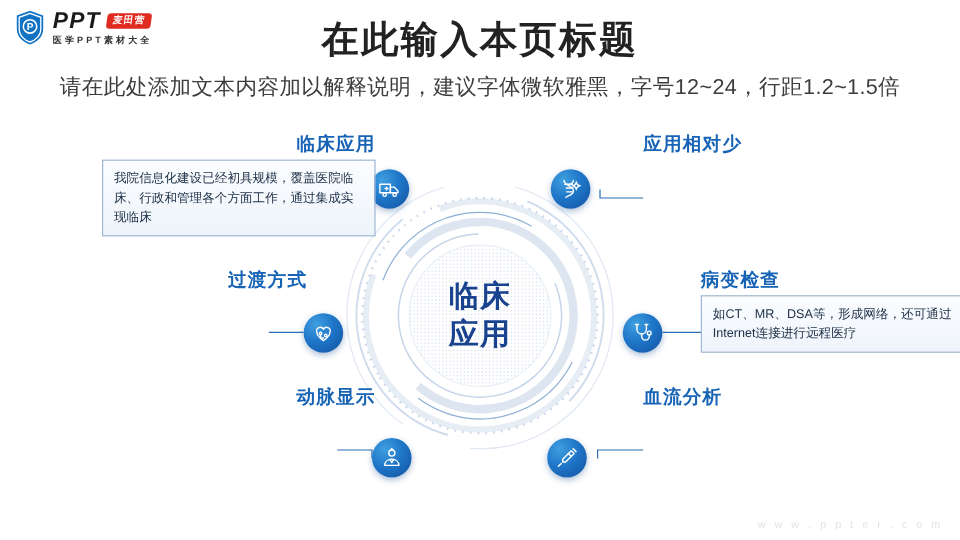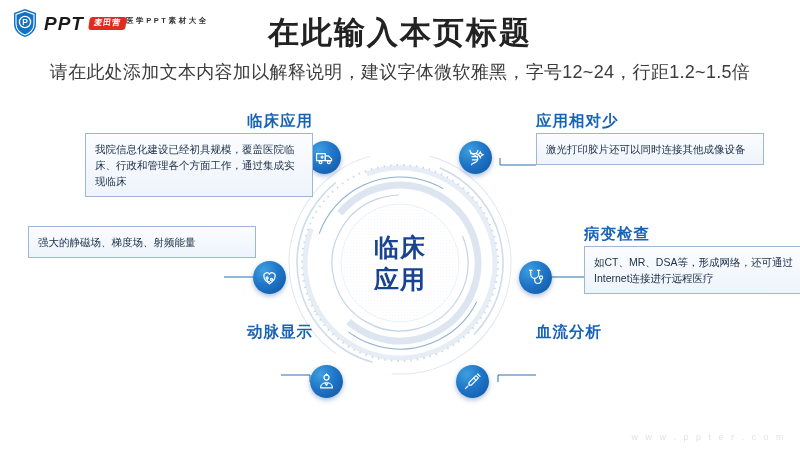--- a/index.html
+++ b/index.html
@@ -7,21 +7,21 @@
     width:800px;height:450px;
     background:#ffffff;
     font-family:"Liberation Sans","DejaVu Sans",sans-serif;
     overflow:hidden;
     position:relative;
   }
   
   #logo{position:absolute;left:12px;top:8px;display:flex;align-items:center;gap:6px;}
   #logo .shield{width:26px;height:30px;position:relative;}
   #logo .shield svg{display:block;}
-  #logo .wordmark{display:flex;line-height:1;}
+  #logo .wordmark{display:flex;flex-direction:column;line-height:1;}
   #logo .row1{display:flex;align-items:center;gap:5px;}
   #logo .ppt{font-size:19px;font-weight:bold;color:#1a1a1a;letter-spacing:1px;font-style:italic;}
   #logo .badge{background:#e02b20;color:#fff;font-size:8px;padding:2px 5px 3px;border-radius:3px;letter-spacing:1px;font-weight:bold;transform:skewX(-8deg);}
   #logo .row2{font-size:7.5px;color:#333;letter-spacing:2.6px;margin-top:3px;font-weight:bold;}
 
   
   #page-title{
     position:absolute;top:12px;left:0;width:800px;text-align:center;
     font-size:31px;font-weight:bold;color:#222;letter-spacing:2px;
   }
@@ -216,25 +216,24 @@
   </span>
 </div>
 
 <div class="block left" style="left:85px;top:113px;">
   <div class="heading">临床应用</div>
   <div class="body">我院信息化建设已经初具规模，覆盖医院临床、行政和管理各个方面工作，通过集成实现临床</div>
 </div>
 
 <div class="block right" style="left:536px;top:113px;">
   <div class="heading">应用相对少</div>
-  <div class="body">激光打印胶片还可以同时连接其他成像设备</div>
 </div>
 
 <div class="block left" style="left:28px;top:226px;">
-  <div class="body">强大的静磁场、梯度场、射频能量</div>
+  <div class="heading">过渡方式</div>
 </div>
 
 <div class="block right" style="left:584px;top:226px;">
   <div class="heading">病变检查</div>
   <div class="body">如CT、MR、DSA等，形成网络，还可通过Internet连接进行远程医疗</div>
 </div>
 
 <div class="block left" style="left:85px;top:324px;">
   <div class="heading">动脉显示</div>
 </div>

